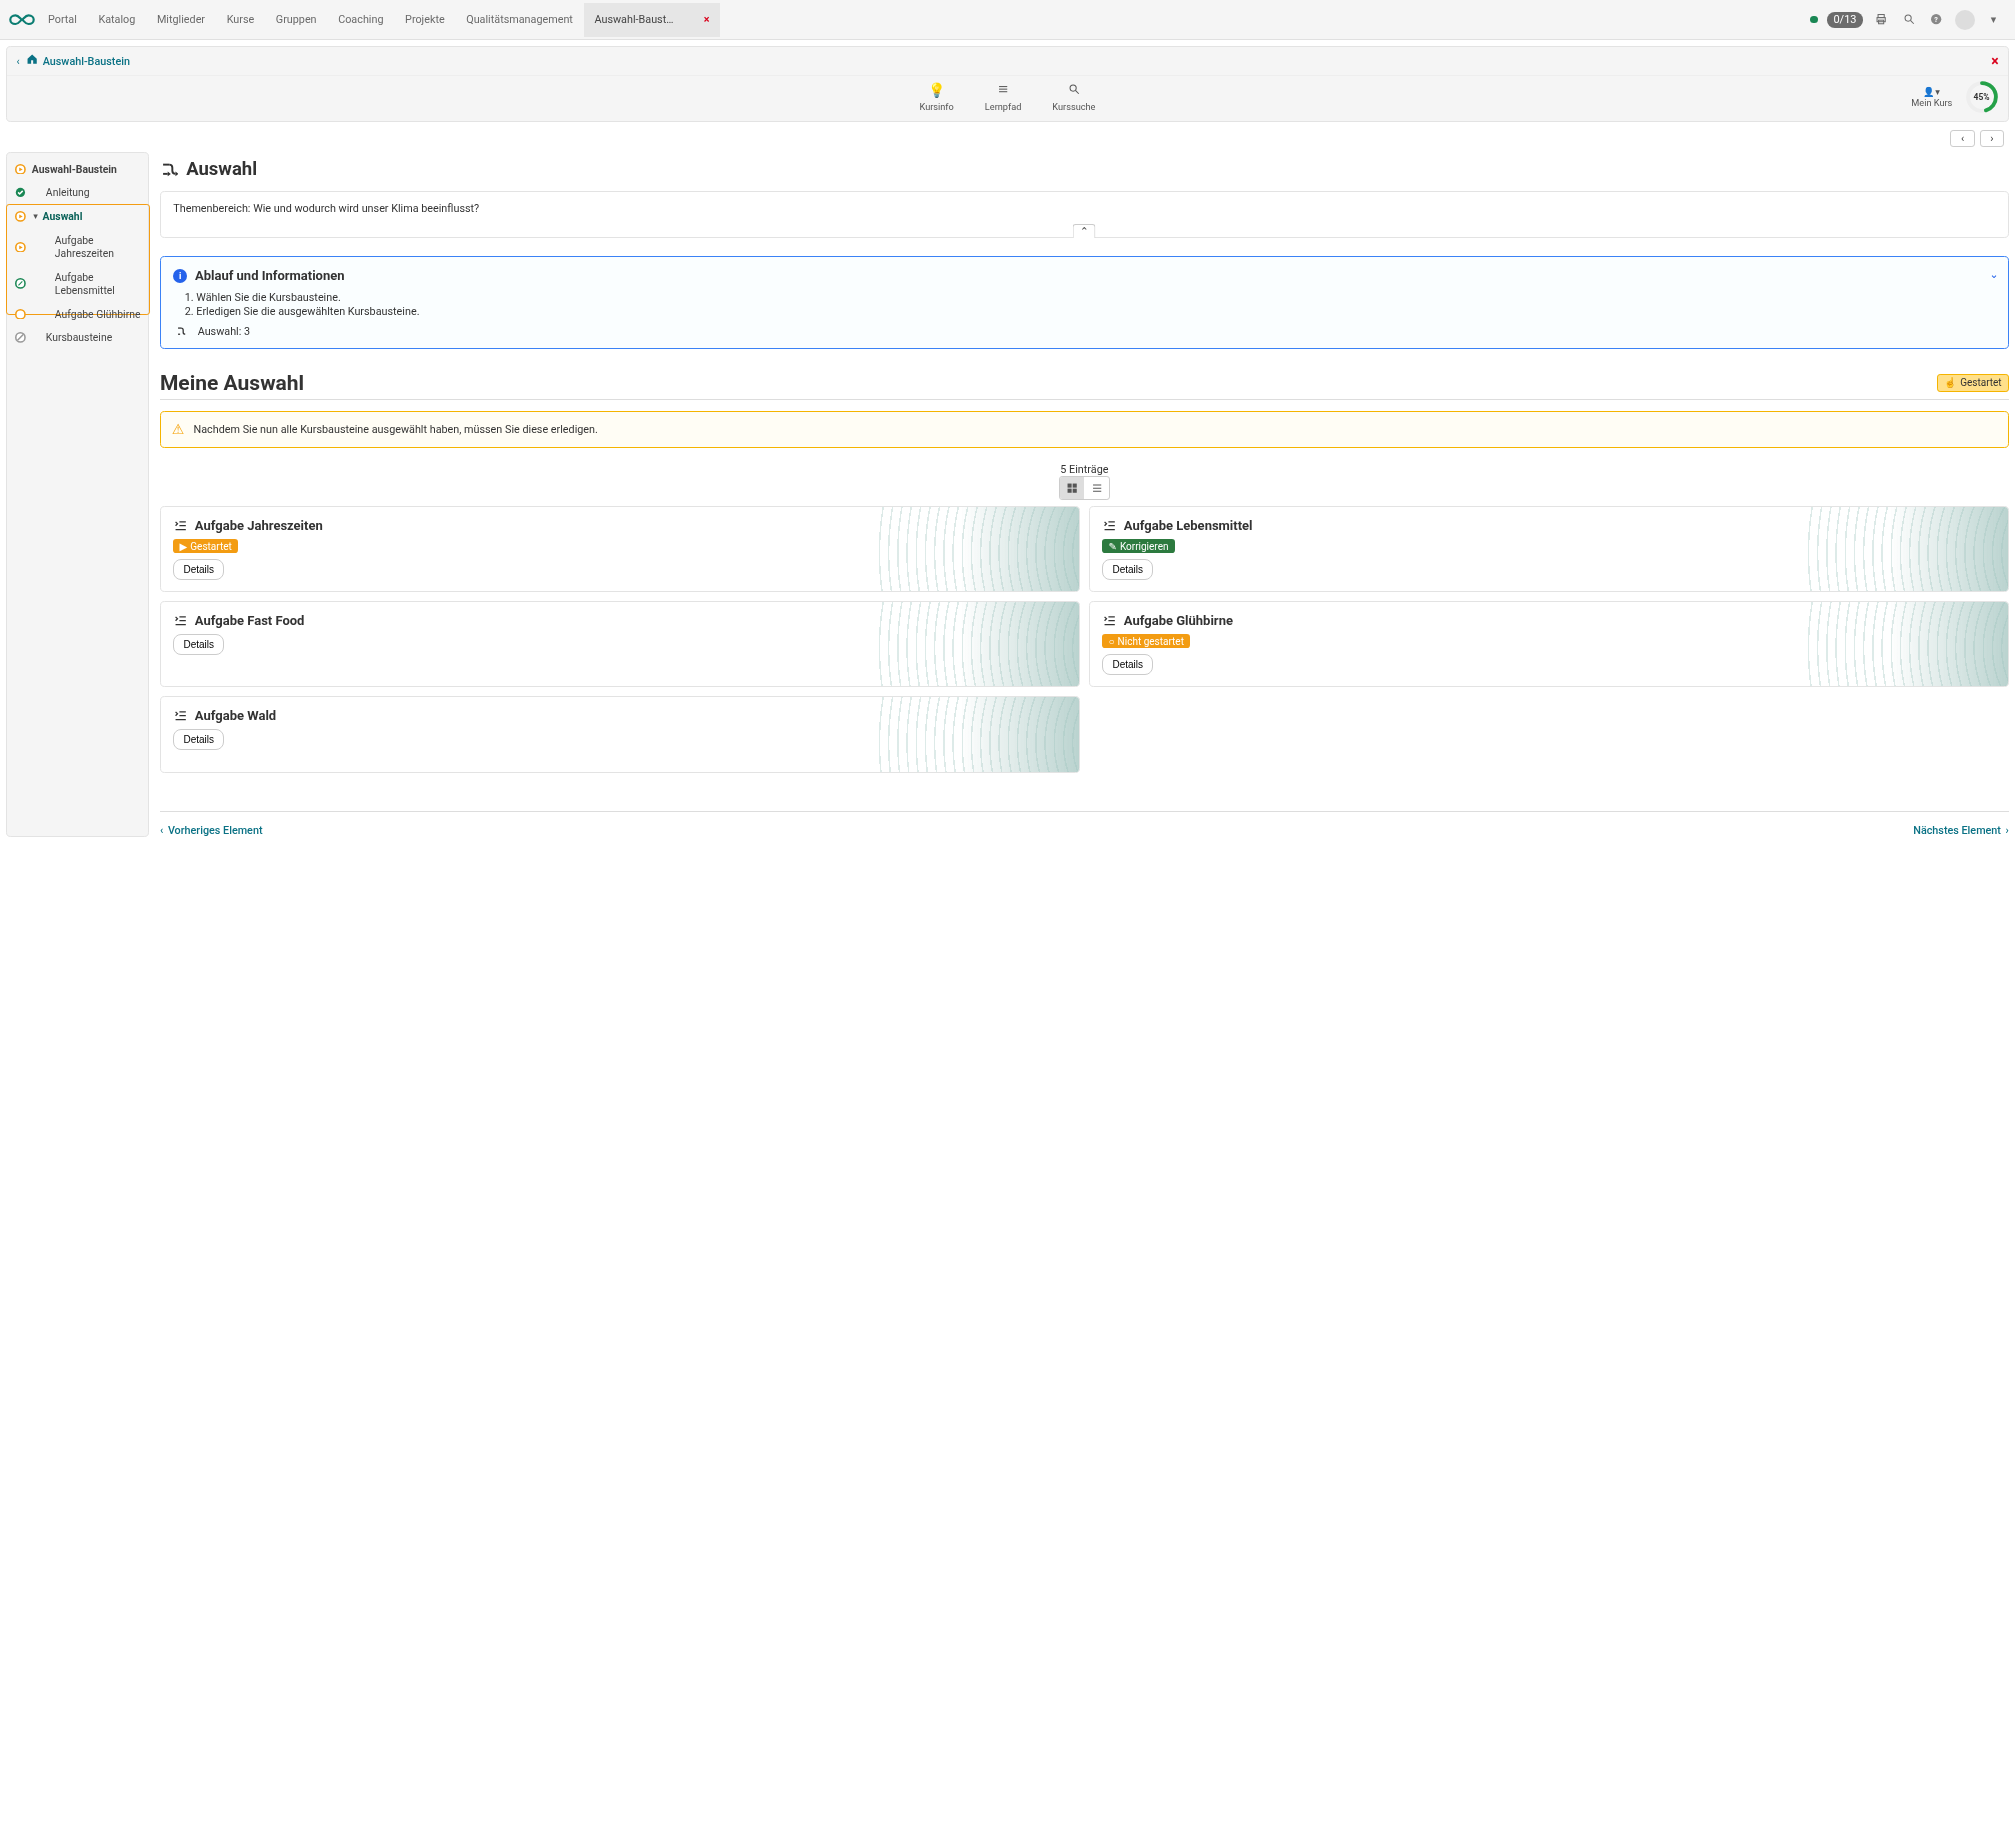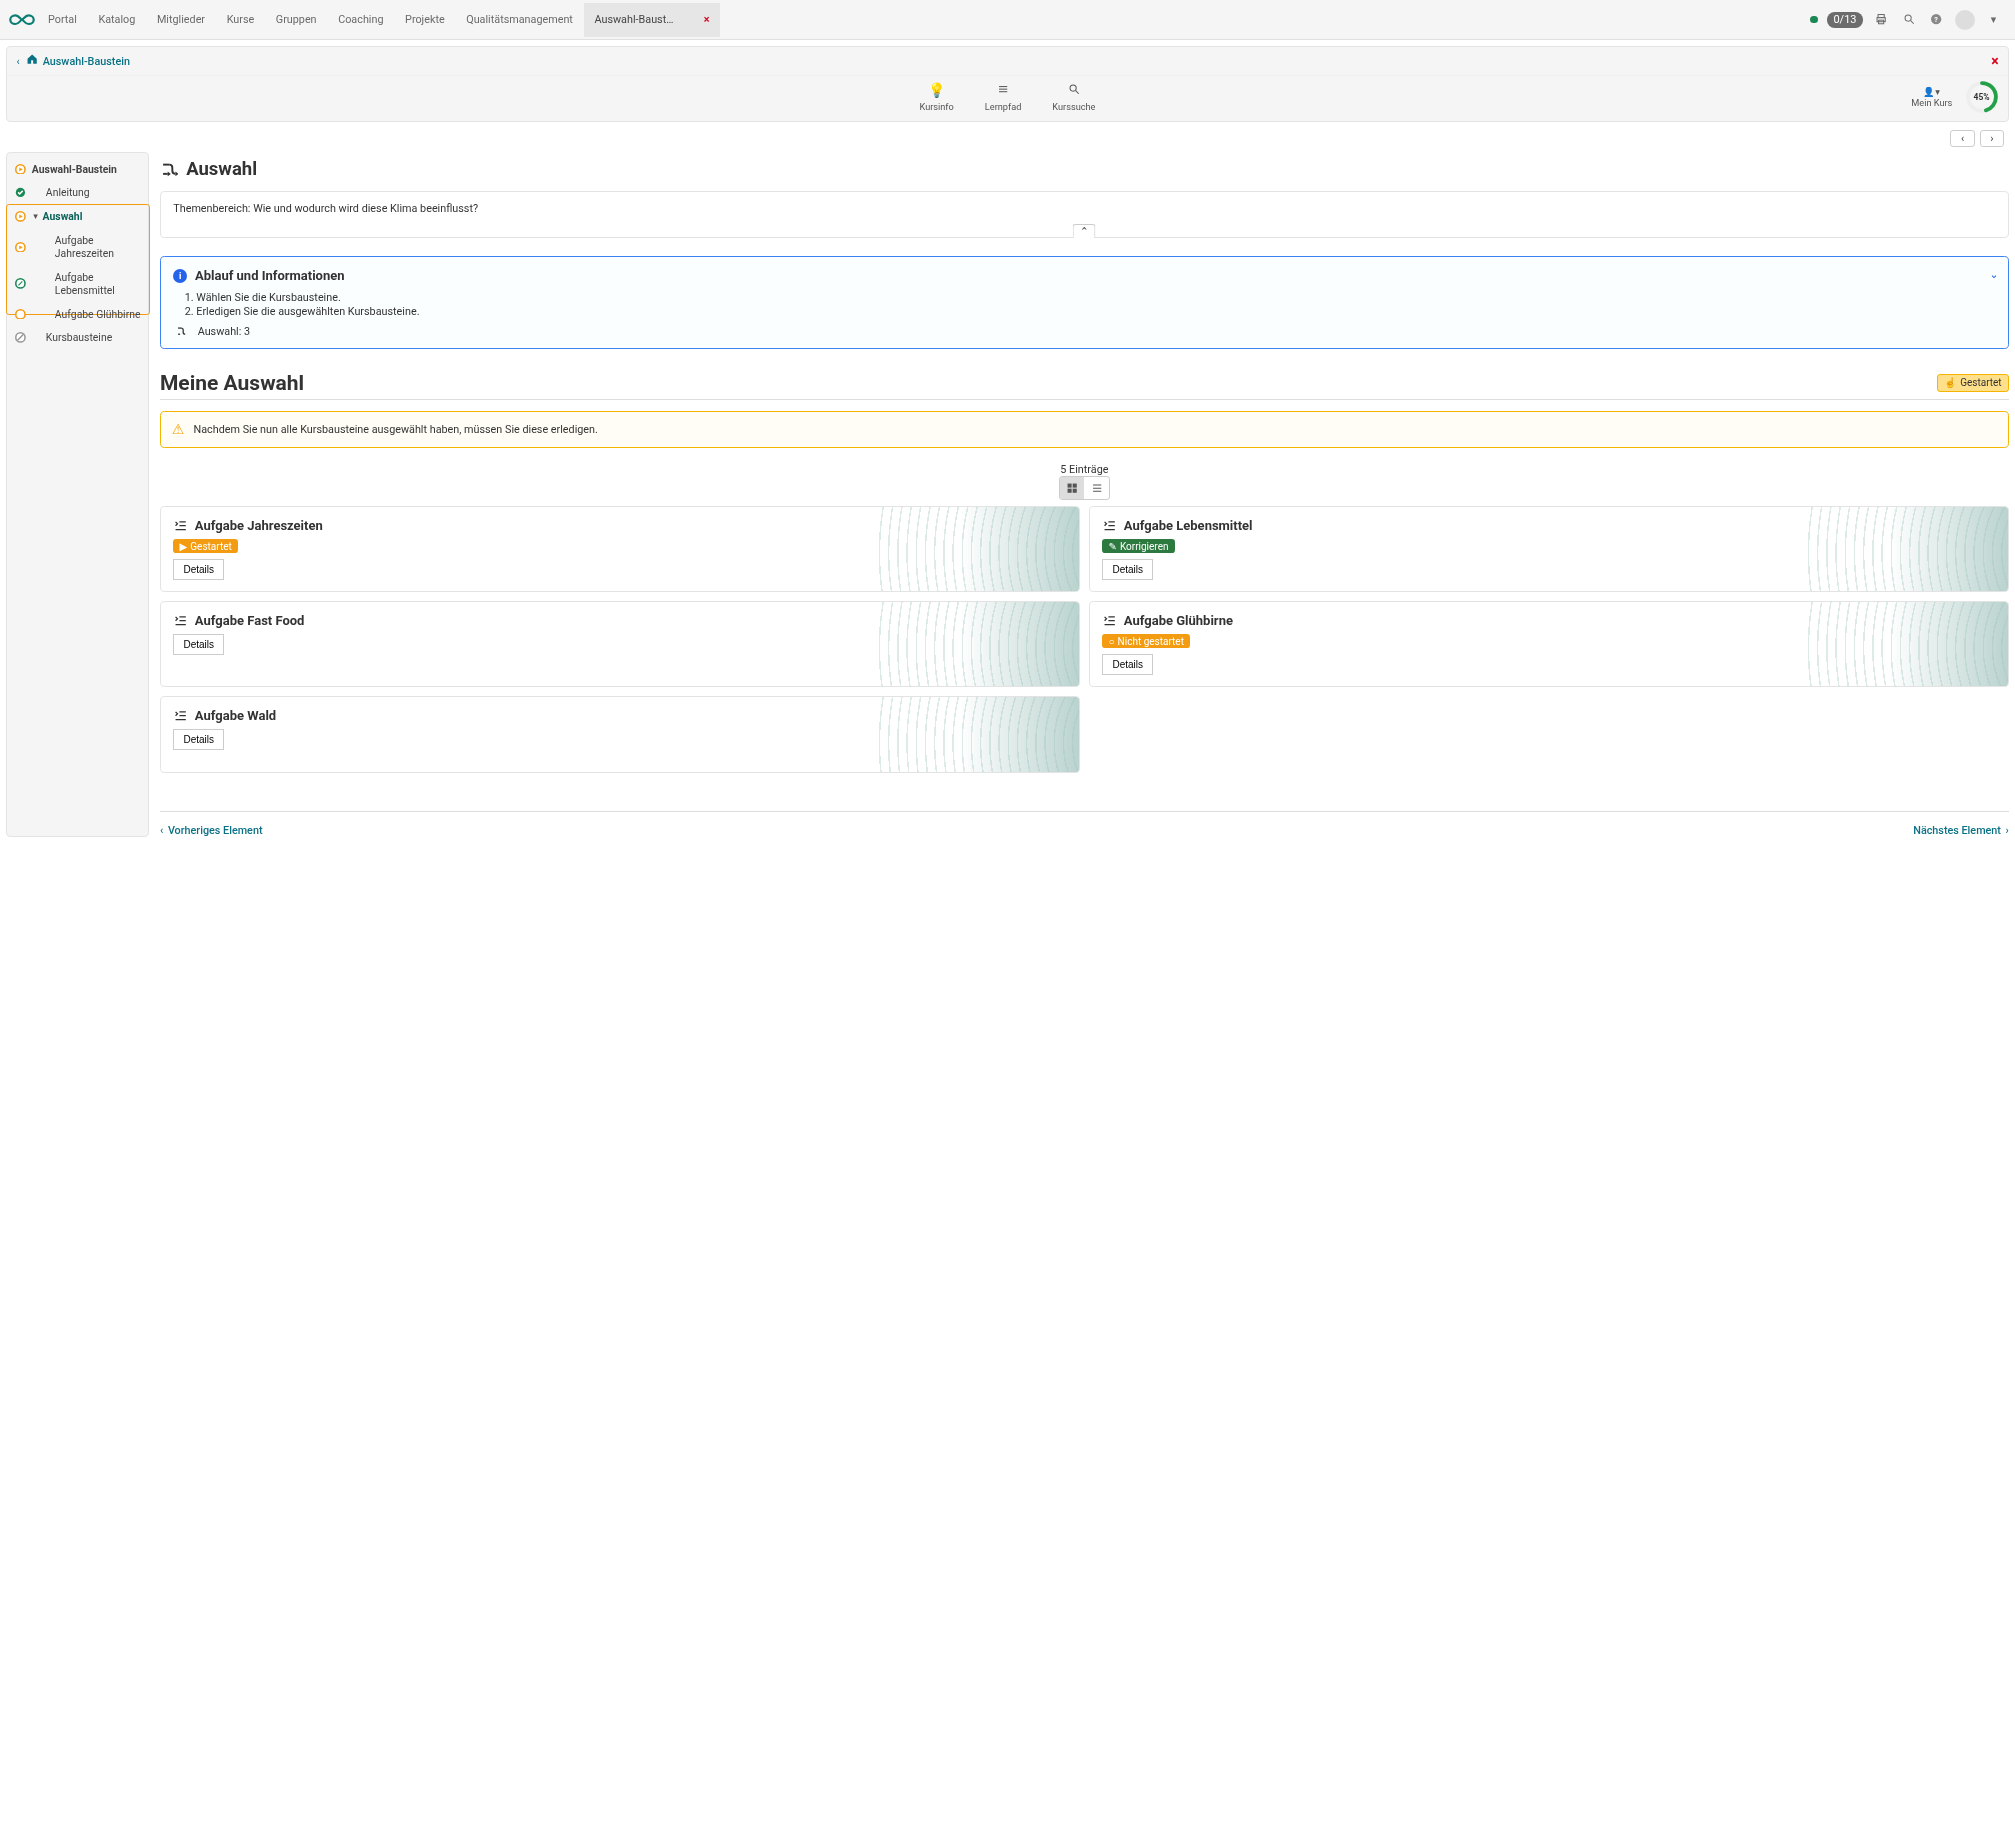--- a/index.html
+++ b/index.html
@@ -80,21 +80,21 @@
 .card { border: 0.8px solid #e3e3e3; border-radius: 4.6px; padding: 10.8px 12.3px; position: relative; overflow: hidden; min-height: 77px; }
 .card::after { content: ""; position: absolute; right: -31px; top: -31px; width: 231px; height: 154px; background:
   repeating-radial-gradient(circle at 120% 50%, rgba(94,156,147,0.35) 0 1.5px, transparent 1.5px 9.2px),
   linear-gradient(to left, #6fa39b, rgba(255,255,255,0) 65%);
   opacity: 0.6; pointer-events: none; }
 .card-title { display: flex; align-items: center; gap: 6.2px; font-size: 13px; font-weight: 700; margin-bottom: 6.2px; position: relative; z-index: 1; }
 .card .status { display: inline-flex; align-items: center; gap: 3.1px; border-radius: 3.1px; padding: 1.5px 6.2px; font-size: 10px; color: #fff; margin-bottom: 6.2px; position: relative; z-index: 1; }
 .status.started { background: #f39c12; }
 .status.correct { background: #2c7a3f; }
 .status.notstarted { background: #f39c12; }
-.details-btn { border: 0.8px solid #ccc; background: #fff; border-radius: 0; padding: 3.8px 9.2px; font-size: 10px; cursor: pointer; position: relative; z-index: 1; }
+.details-btn { border: 0.8px solid #ccc; background: #fff; border-radius: 8px; padding: 3.8px 9.2px; font-size: 10px; cursor: pointer; position: relative; z-index: 1; }
 
 .bottom-nav { border-top: 0.8px solid #ddd; margin-top: 38px; padding-top: 12.3px; display: flex; justify-content: space-between; }
 .bottom-nav a { color: #0b7285; text-decoration: none; font-weight: 500; display: flex; align-items: center; gap: 4.6px; }
 
 svg.ic { width: 12.3px; height: 12.3px; }
 </style>
 </head>
 <body>
 
 <div class="topnav">
@@ -257,21 +257,21 @@
           <path d="M4 6 H12"></path>
           <path d="M12 6 Q16 6 16 10 V14 Q16 18 20 18"></path>
           <polygon points="20,15 24,18 20,21" fill="#333" stroke="none"></polygon>
           <path d="M4 18 H10"></path>
           <polygon points="10,15 14,18 10,21" fill="#333" stroke="none"></polygon>
         </svg>
       <span>Auswahl</span>
     </div>
 
     <div class="descbox">
-      <span>Themenbereich: Wie und wodurch wird diese Klima beeinflusst?</span>
+      <span>Themenbereich: Wie und wodurch wird unser Klima beeinflusst?</span>
       <div class="toggle-up">⌃</div>
     </div>
 
     <div class="infobox">
       <div class="infobox-head">
         <span class="i-icon">i</span>
         <span>Ablauf und Informationen</span>
       </div>
       <span class="collapse">⌄</span>
       <ol>

